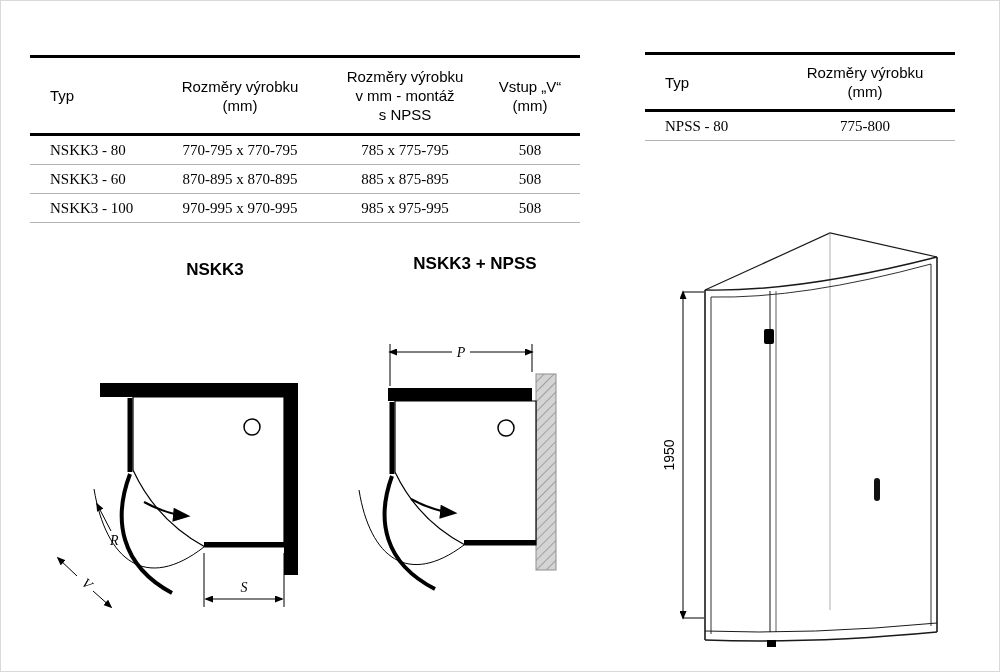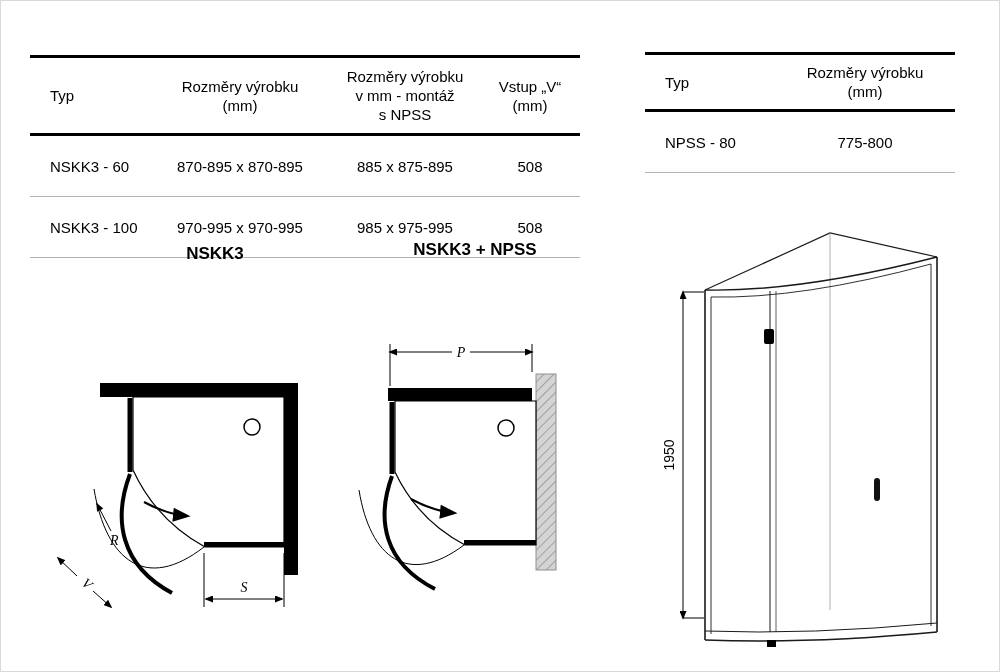--- a/index.html
+++ b/index.html
@@ -12,21 +12,21 @@
   .spec-table th, .spec-table td {
     font-weight:400; font-size:15px; line-height:19px; text-align:center;
     white-space:pre-line; vertical-align:middle;
   }
   .spec-table thead th { border-bottom:3px solid #000; }
   .spec-table tbody td { border-bottom:1.5px solid #b3b3b3; }
   #left-table  { left:30px;  top:55px;  width:550px; }
   #right-table { left:645px; top:52px;  width:310px; }
   #left-table thead th { padding:9px 4px; }
   #right-table thead th { padding:8px 4px; }
-  .spec-table tbody td { padding:20px 4px; height:20px; }
+  .spec-table tbody td { padding:4px 4px; height:20px;font-family:Liberation Serif, serif; }
   .col-typ { text-align:left !important; padding-left:20px !important; }
   .diagram-title { position:absolute; font-size:17px; font-weight:bold; text-align:center; }
   .dwg { position:absolute; }
   .dwg text { font-family:"Liberation Serif", serif; font-style:italic; font-size:14px; fill:#000; }
   .dwg text.upright { font-family:"Liberation Sans", sans-serif; font-style:normal; }
 </style>
 </head>
 <body>
 
 <div class="page">
@@ -44,20 +44,26 @@
         <th>Rozměry výrobku
 (mm)</th>
         <th>Rozměry výrobku
 v mm - montáž
 s NPSS</th>
         <th>Vstup „V“
 (mm)</th>
       </tr>
     </thead>
     <tbody>
+      <tr>
+        <td class="col-typ">NSKK3 - 80</td>
+        <td>770-795 x 770-795</td>
+        <td>785 x 775-795</td>
+        <td>508</td>
+      </tr>
       <tr>
         <td class="col-typ">NSKK3 - 60</td>
         <td>870-895 x 870-895</td>
         <td>885 x 875-895</td>
         <td>508</td>
       </tr>
       <tr>
         <td class="col-typ">NSKK3 - 100</td>
         <td>970-995 x 970-995</td>
         <td>985 x 975-995</td>
@@ -79,22 +85,22 @@
       </tr>
     </thead>
     <tbody>
       <tr>
         <td class="col-typ">NPSS - 80</td>
         <td>775-800</td>
       </tr>
     </tbody>
   </table>
 
-  <div class="diagram-title" style="left:140px; top:244px; width:150px;">NSKK3</div>
-  <div class="diagram-title" style="left:385px; top:240px; width:180px;text-align:center;">NSKK3 + NPSS</div>
+  <div class="diagram-title" style="left:140px; top:260px; width:150px;">NSKK3</div>
+  <div class="diagram-title" style="left:385px; top:254px; width:180px;text-align:center;">NSKK3 + NPSS</div>
 
   <svg class="dwg" style="left:40px; top:335px;" width="270" height="320" viewBox="0 0 270 320">
     <defs>
       <marker id="ar1" viewBox="0 0 10 8" markerWidth="9" markerHeight="7" refX="8" refY="4" orient="auto-start-reverse">
         <path d="M0,0 L10,4 L0,8 Z" fill="#000"></path>
       </marker>
     </defs>
     <rect x="60" y="48" width="198" height="14" fill="#000"></rect>
     <rect x="244" y="48" width="14" height="192" fill="#000"></rect>
     <path d="M93,62 L93,135 A168,168 0 0 0 165,212 L244,212 L244,62 Z" fill="#fff" stroke="#000" stroke-width="1.2"></path>

